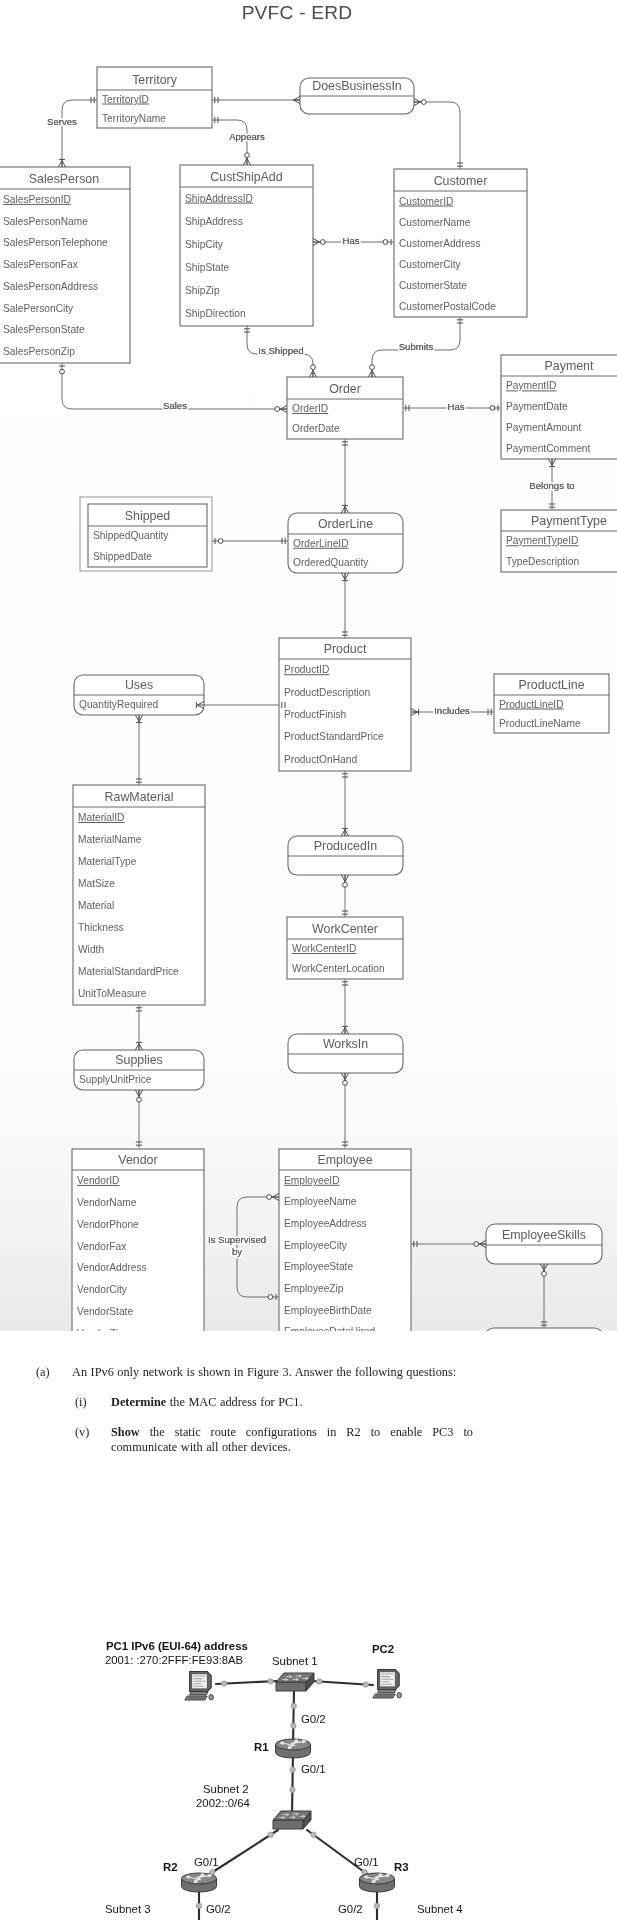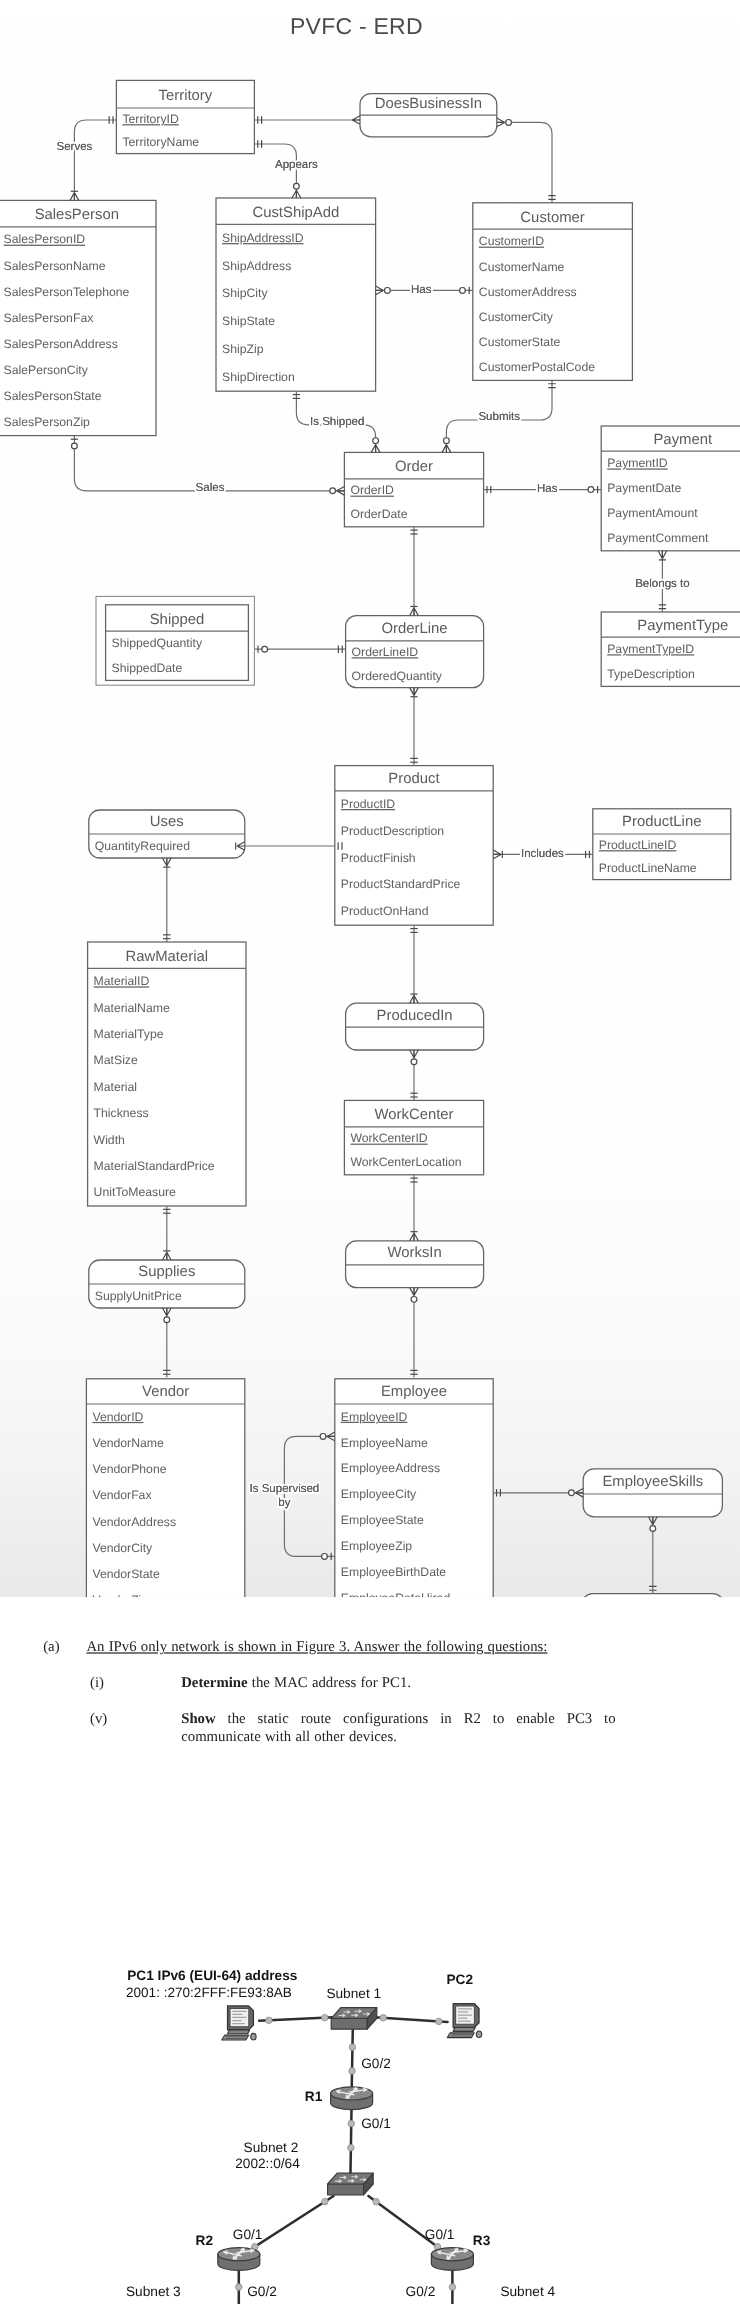--- a/index.html
+++ b/index.html
@@ -4,45 +4,45 @@
 <style>
   html,body{margin:0;padding:0;background:#ffffff;}
   body{width:617px;height:1920px;overflow:hidden;font-family:"Liberation Sans",sans-serif;}
   .page{position:relative;width:617px;height:1920px;background:#fff;}
 
   
   #erd-figure{position:absolute;left:0;top:0;width:617px;height:1331px;overflow:hidden;}
   #erd-bg{position:absolute;left:0;top:0;right:0;bottom:0;
           background:linear-gradient(180deg,#ffffff 0%,#fefefe 72%,#fafafa 84%,#f2f2f2 93%,#e9e9e9 100%);}
   #erd-svg{position:absolute;left:0;top:0;}
-  #erd-title{position:absolute;left:0;top:12px;width:594px;text-align:center;
+  #erd-title{position:absolute;left:0;top:2px;width:594px;text-align:center;
              font-family:"Liberation Sans",sans-serif;font-size:19.2px;color:#4b4b4b;letter-spacing:.2px;}
   .ebox{fill:#ffffff;stroke:#636363;stroke-width:1.05;}
   .ebox-weak{fill:none;stroke:#8a8a8a;stroke-width:.9;}
   .esep{stroke:#6b6b6b;stroke-width:1;}
   .etitle{font-family:"Liberation Sans",sans-serif;font-size:12.4px;fill:#5c5c5c;text-anchor:middle;}
   .eattr{font-family:"Liberation Sans",sans-serif;font-size:10.2px;fill:#606060;}
   .eattr.pk{text-decoration:underline;}
   .elabel{font-family:"Liberation Sans",sans-serif;font-size:9.6px;fill:#5f5f5f;text-anchor:middle;}
   .conn{stroke:#6e6e6e;stroke-width:1;fill:none;}
   .cfoot{stroke:#4a4a4a;stroke-width:1;fill:none;}
   .cring{stroke:#4a4a4a;stroke-width:1;fill:#fff;}
 
   
   #question-block{position:absolute;left:0;top:1365px;width:617px;
     font-family:"Liberation Serif",serif;color:#232323;}
   .qrow{display:flex;align-items:flex-start;}
   .qmark{font-size:12.3px;line-height:14.2px;flex:none;}
   .qtext{font-size:12.3px;line-height:14.2px;text-align:justify;word-spacing:0.45px;}
   .q-a{margin-bottom:16px;}
   .q-a .qmark{width:36px;margin-left:36px;box-sizing:border-box;}
-  .q-a .qtext{width:409px;text-decoration:underline;}
+  .q-a .qtext{width:409px;}
   .qsub{margin-bottom:16px;}
   .qsub .qmark{width:36px;margin-left:75px;box-sizing:border-box;}
-  .qsub .qtext{width:362px;margin-left:40px;}
+  .qsub .qtext{width:362px;}
   .qtext b{font-weight:bold;}
 
   
   #network-figure{position:absolute;left:0;top:1620px;width:611px;height:300px;overflow:hidden;}
   #net-svg{position:absolute;left:0;top:0;}
   .nlabel{font-family:"Liberation Sans",sans-serif;font-size:9.3px;fill:#141414;}
   .nlabel.b{font-weight:bold;}
 </style>
 </head>
 <body>

